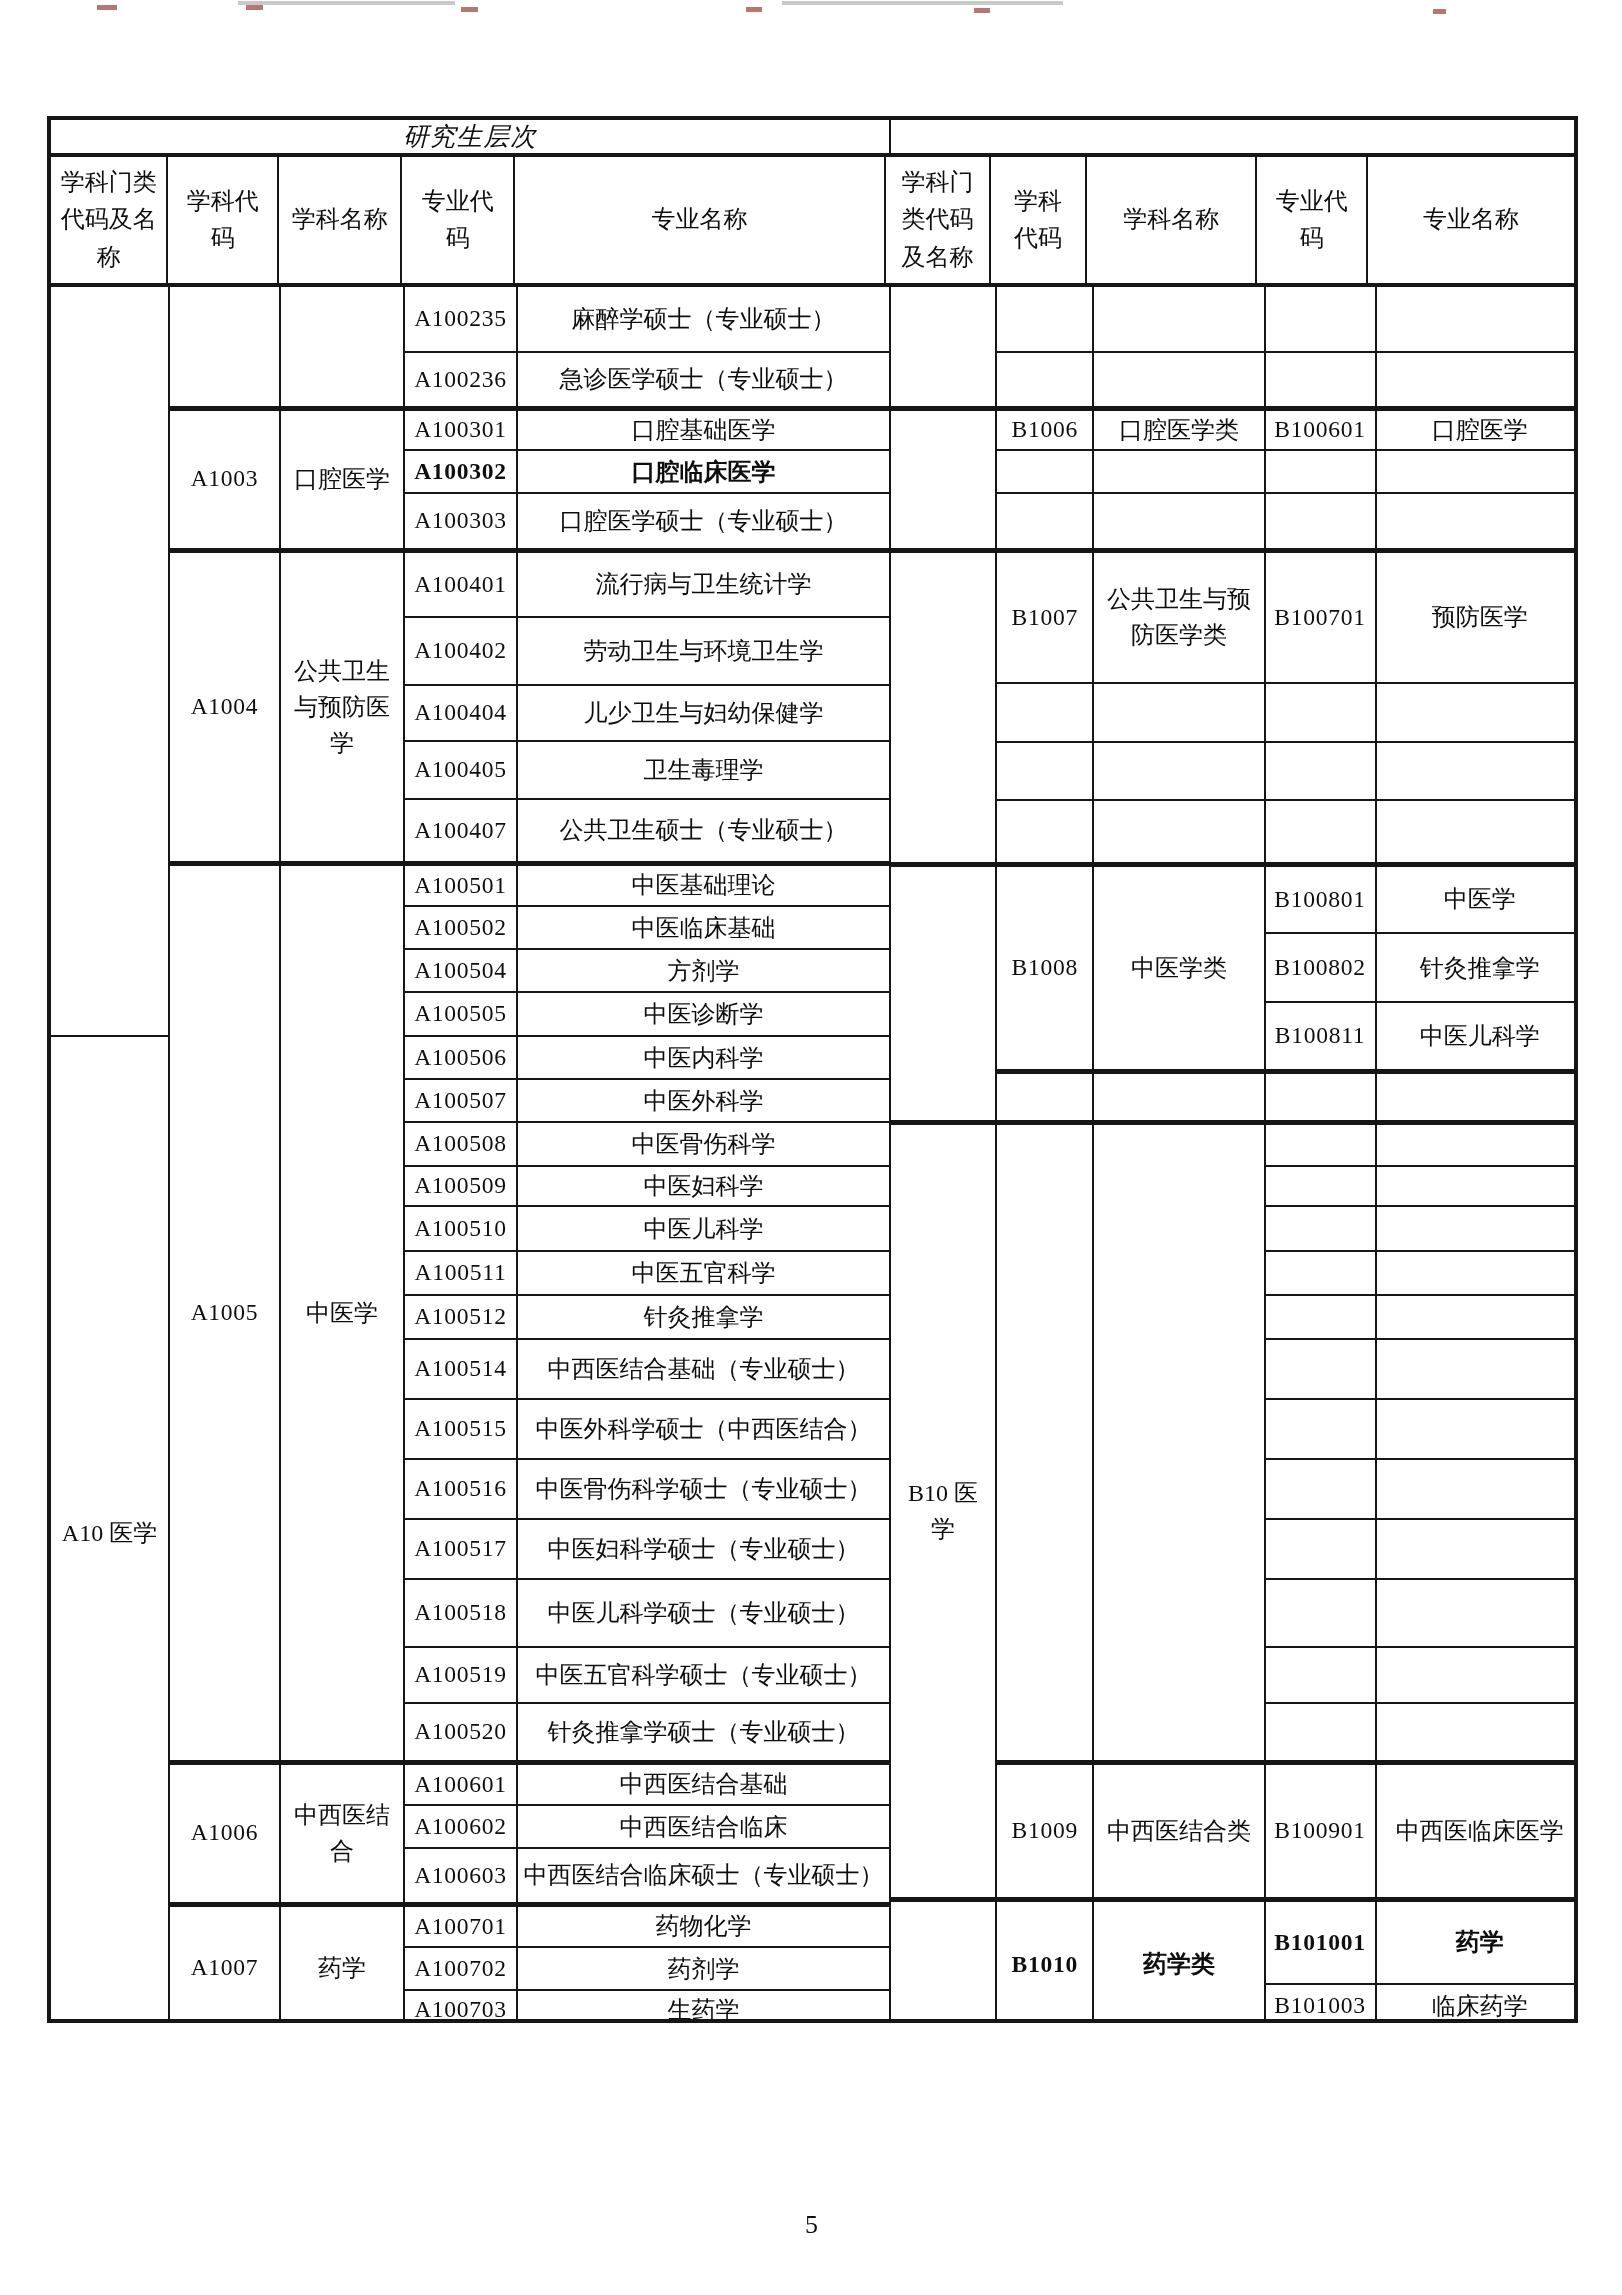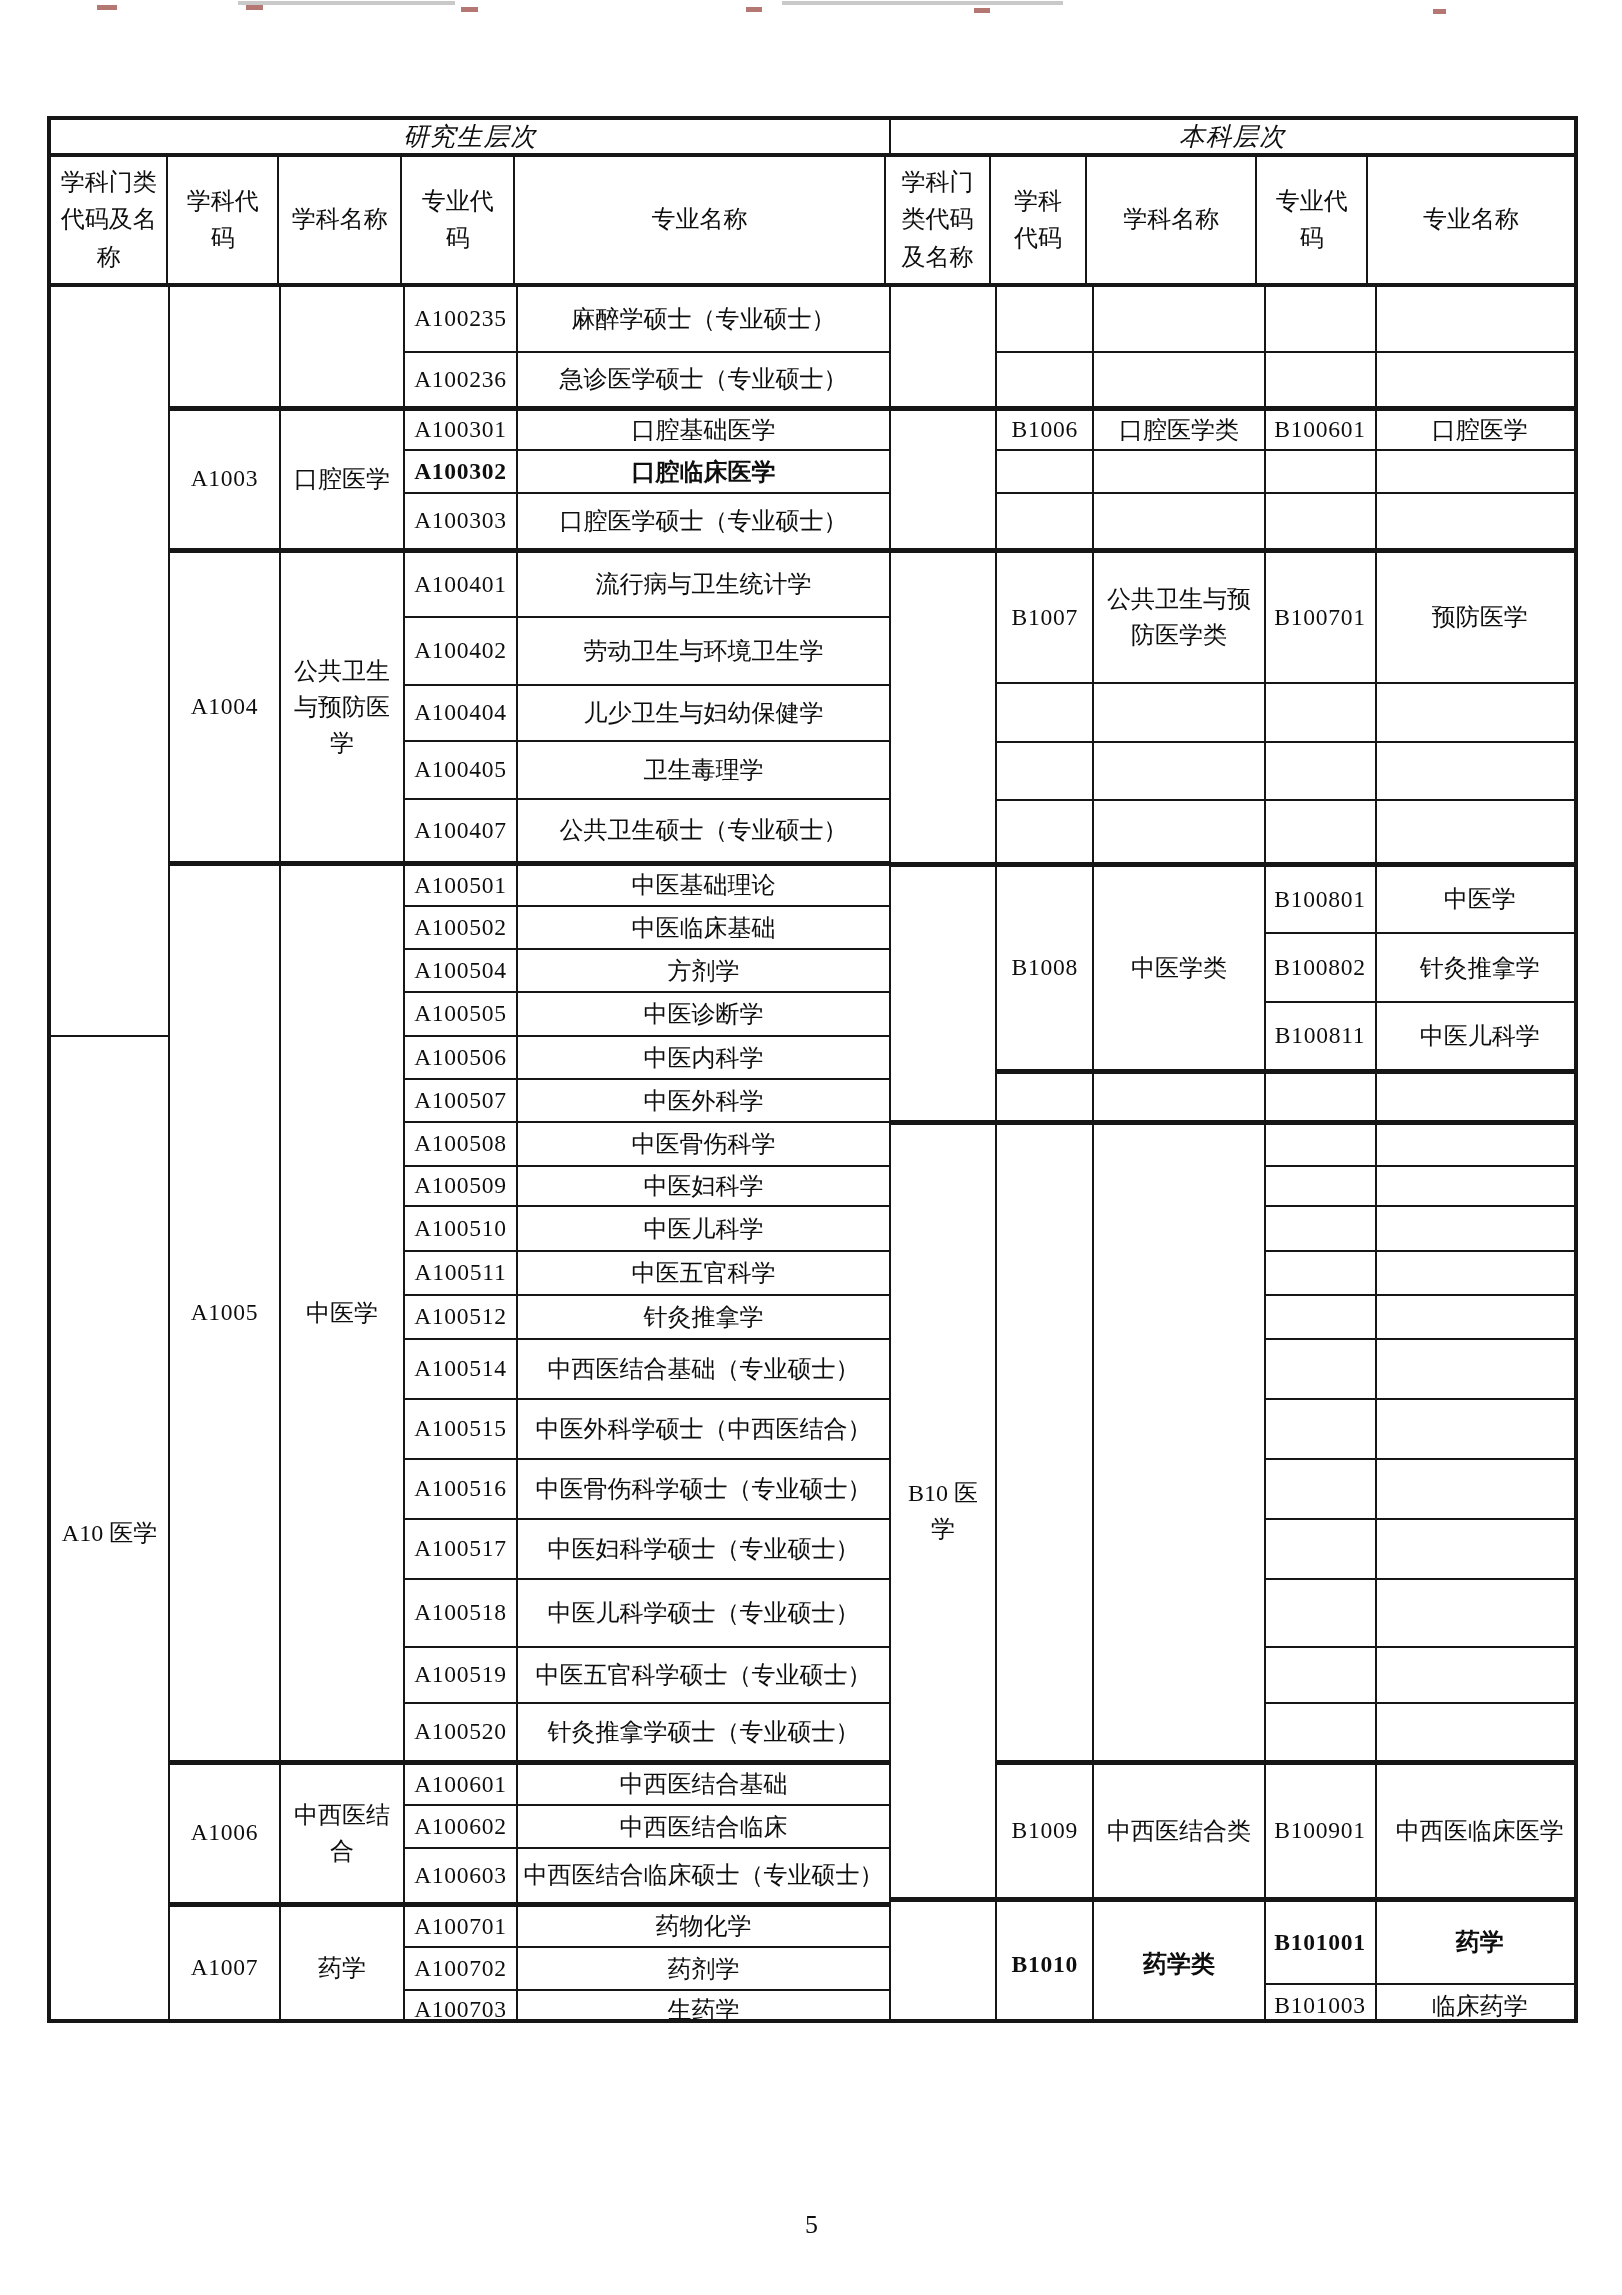--- a/index.html
+++ b/index.html
@@ -64,21 +64,20 @@
   <div class="redmark" style="left:246px;top:5.2px;width:17px;"></div>
   <div class="redmark" style="left:461px;top:6.5px;width:17px;"></div>
   <div class="redmark" style="left:746px;top:6.5px;width:15.7px;"></div>
   <div class="redmark" style="left:974px;top:7.9px;width:15.7px;"></div>
   <div class="redmark" style="left:1433px;top:9.2px;width:13px;"></div>
 
   <div class="frame">
 
     <div class="band1">
       <div class="half half-grad">研究生层次</div>
-      <div class="half half-ug">本科层次</div>
     </div>
 
     <div class="band2">
       <div class="hcell" style="width:118px">
           <span class="w4">学科门类代码及名称</span>
         </div>
       <div class="hcell" style="width:111px">
           <span class="w3">学科代码</span>
         </div>
       <div class="hcell" style="width:124px">

